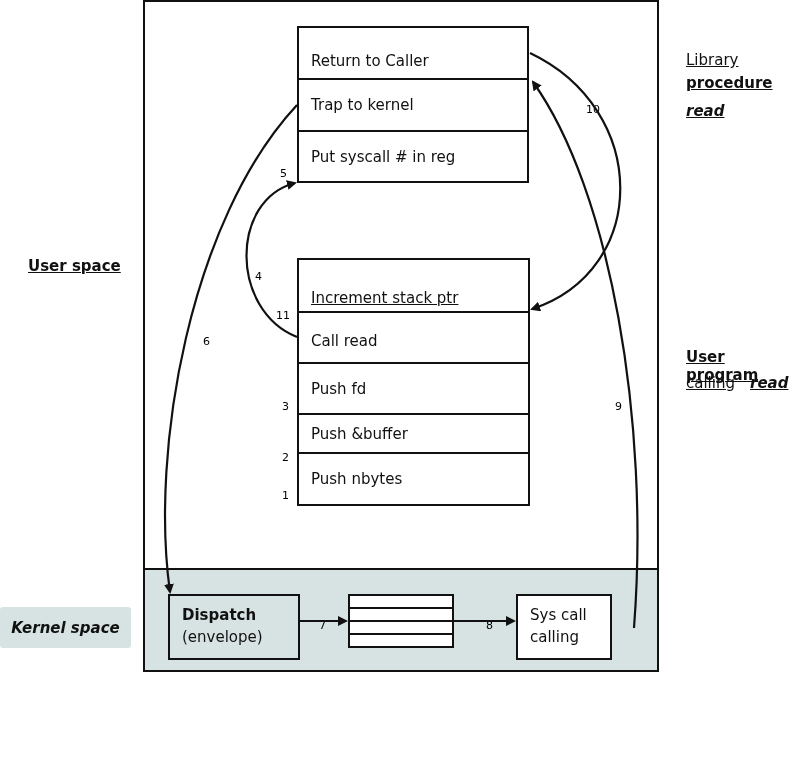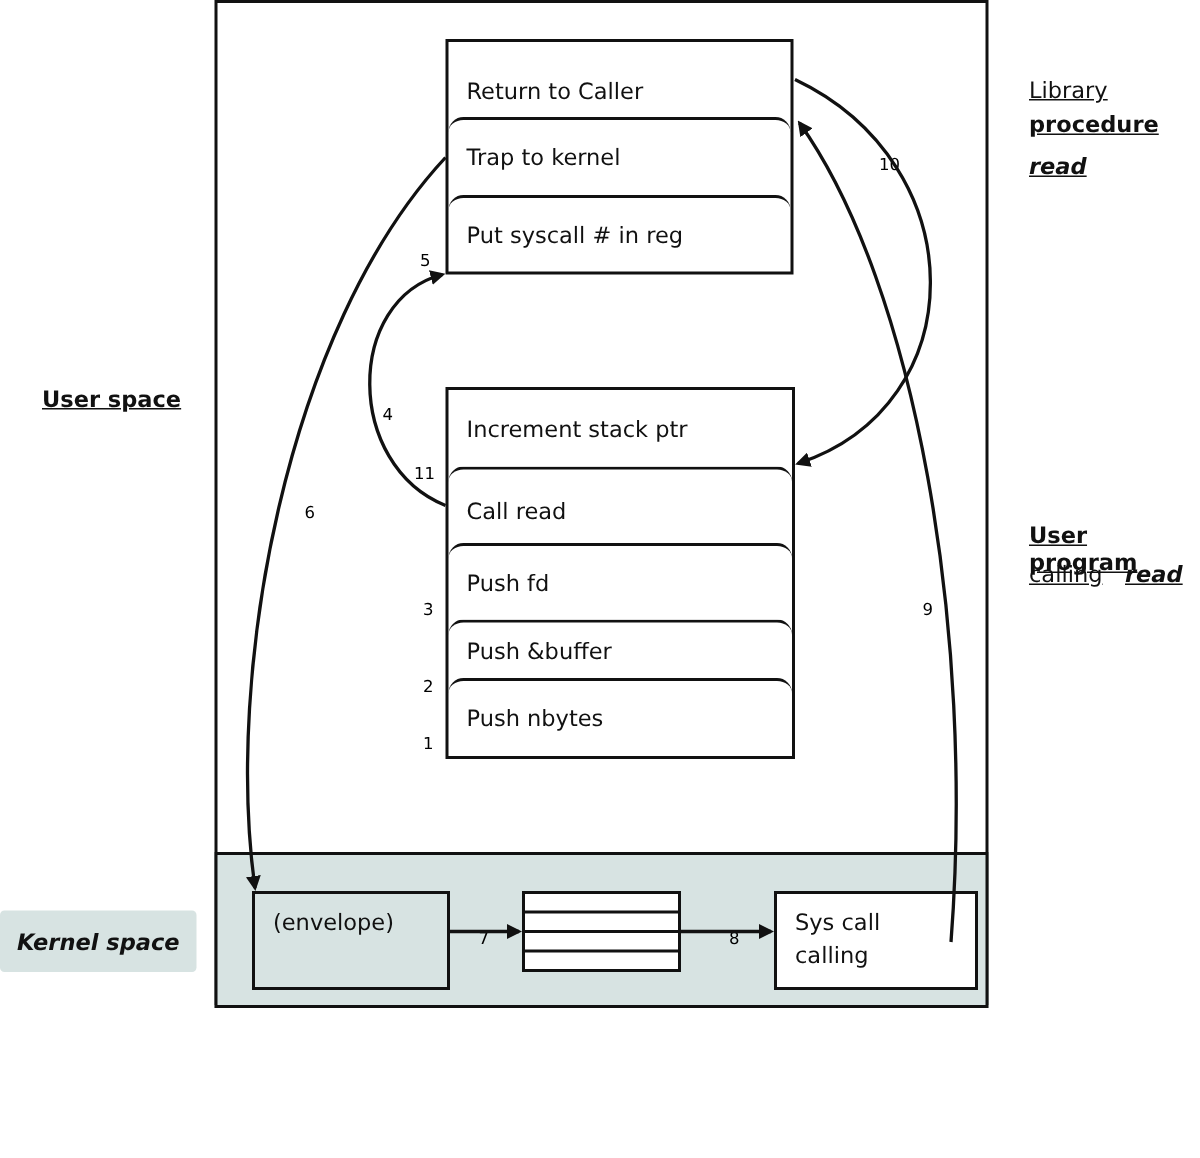--- a/index.html
+++ b/index.html
@@ -5,21 +5,21 @@
   html, body { margin:0; padding:0; background:#ffffff; }
   body { width:800px; height:772px; position:relative; overflow:hidden;
          font-family:"DejaVu Sans", sans-serif; color:#111; }
   .abs { position:absolute; }
   .outer { position:absolute; left:143px; top:0px; width:516px; height:670px;
            border:2px solid #111; box-sizing:border-box; background:#fff; }
   .kernel-band { position:absolute; left:143px; top:568px; width:516px; height:104px;
                  background:#d7e3e2; border:2px solid #111; box-sizing:border-box; }
   .stack { position:absolute; border:2px solid #111; box-sizing:border-box; background:#fff; }
   .cell { position:absolute; left:0; right:0; border-top:2px solid #111; box-sizing:border-box;
-          font-size:15px; padding-left:12px; display:flex; align-items:center;border-radius:10px; }
+          font-size:15px; padding-left:12px; display:flex; align-items:center; }
   .cell.first { border-top:none; }
   .num { position:absolute; font-size:11px; color:#000000;margin-top:24px; }
   .side { position:absolute; font-size:15px;text-decoration:underline; }
   .bold { font-weight:bold; }
   .ital { font-style:italic; font-weight:bold;text-align:center; }
   .kbox { position:absolute; border:2px solid #111; box-sizing:border-box; font-size:15px;
           padding:8px 0 0 12px; line-height:22px; }
   .kernel-label { position:absolute; left:0; top:607px; width:131px; height:41px;
                   background:#d7e3e2; border-radius:3px; display:flex; align-items:center;
                   justify-content:center; font-size:15px;font-style:italic; }
@@ -51,21 +51,21 @@
   <div class="cell" style="top:50px; height:52px;">
       <span>Trap to kernel</span>
     </div>
   <div class="cell" style="top:102px; height:51px;">
       <span>Put syscall # in reg</span>
     </div>
 </div>
 <div class="num" style="left:280px; top:143px;">5</div>
 
 <div class="stack" style="left:297px; top:258px; width:233px; height:248px;">
-  <div class="cell first" style="top:0; height:52px; padding-top:0;">
+  <div class="cell first" style="top:12px; height:52px; padding-top:0;text-decoration:underline;">
       <span>Increment stack ptr</span>
     </div>
   <div class="cell" style="top:51px; height:57px;">
       <span>Call read</span>
     </div>
   <div class="cell" style="top:102px; height:52px;">
       <span>Push fd</span>
     </div>
   <div class="cell" style="top:153px; height:40px;">
       <span>Push &amp;buffer</span>
@@ -73,30 +73,31 @@
   <div class="cell" style="top:192px; height:52px;">
       <span>Push nbytes</span>
     </div>
 </div>
 <div class="num" style="left:276px; top:285px;">11</div>
 <div class="num" style="left:282px; top:376px;">3</div>
 <div class="num" style="left:282px; top:427px;">2</div>
 <div class="num" style="left:282px; top:465px;">1</div>
 
 <div class="kbox" style="left:168px; top:594px; width:132px; height:66px;">
+  <div class="bold">Dispatch</div>
   <div>(envelope)</div>
 </div>
 
 <div class="abs" style="left:348px; top:594px; width:106px; height:54px; border:2px solid #111; box-sizing:border-box; background:#fff;">
   <div style="position:absolute; left:0; right:0; top:11px; border-top:2px solid #111;"></div>
   <div style="position:absolute; left:0; right:0; top:24px; border-top:2px solid #111;"></div>
   <div style="position:absolute; left:0; right:0; top:37px; border-top:2px solid #111;"></div>
 </div>
 
-<div class="kbox" style="left:516px; top:594px; width:136px; height:66px; background:#fff;">
+<div class="kbox" style="left:516px; top:594px; width:96px; height:66px; background:#fff;">
   <div>Sys call</div>
   <div>calling</div>
 </div>
 
 <div class="num" style="left:255px; top:246px;">4</div>
 <div class="num" style="left:203px; top:311px;">6</div>
 <div class="num" style="left:319px; top:595px;">7</div>
 <div class="num" style="left:486px; top:595px;">8</div>
 <div class="num" style="left:615px; top:376px;">9</div>
 <div class="num" style="left:586px; top:79px;">10</div>

